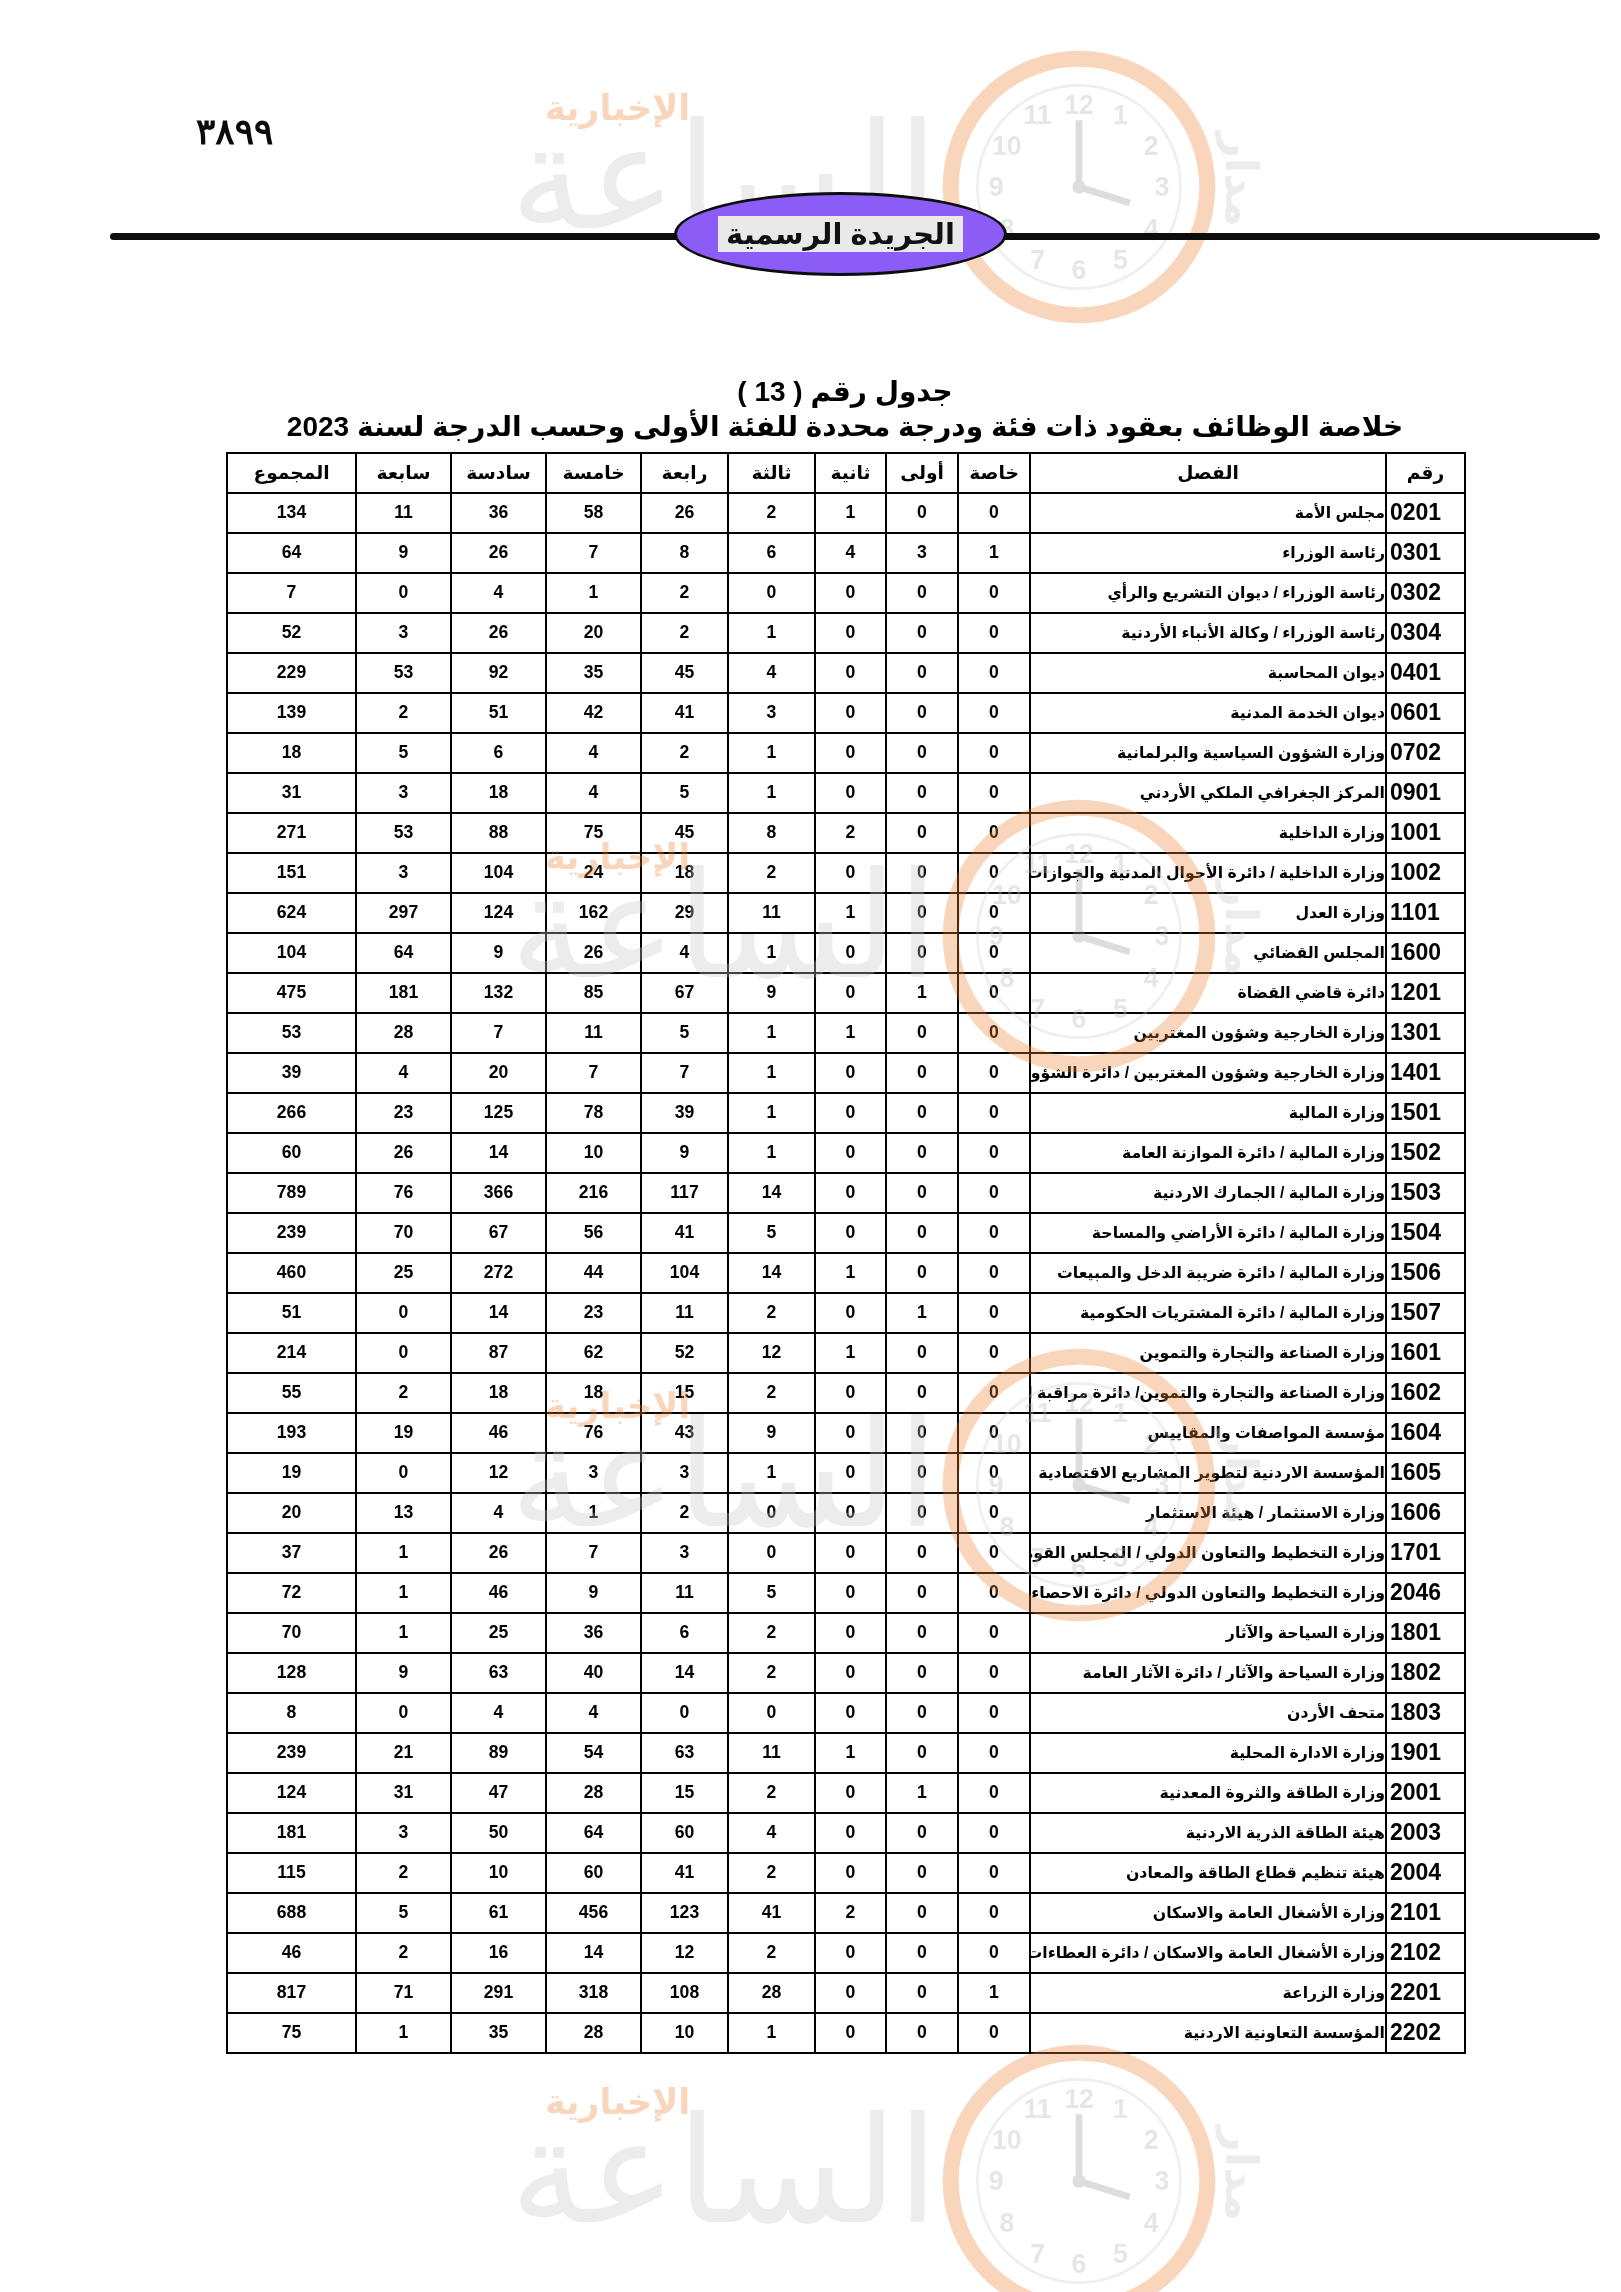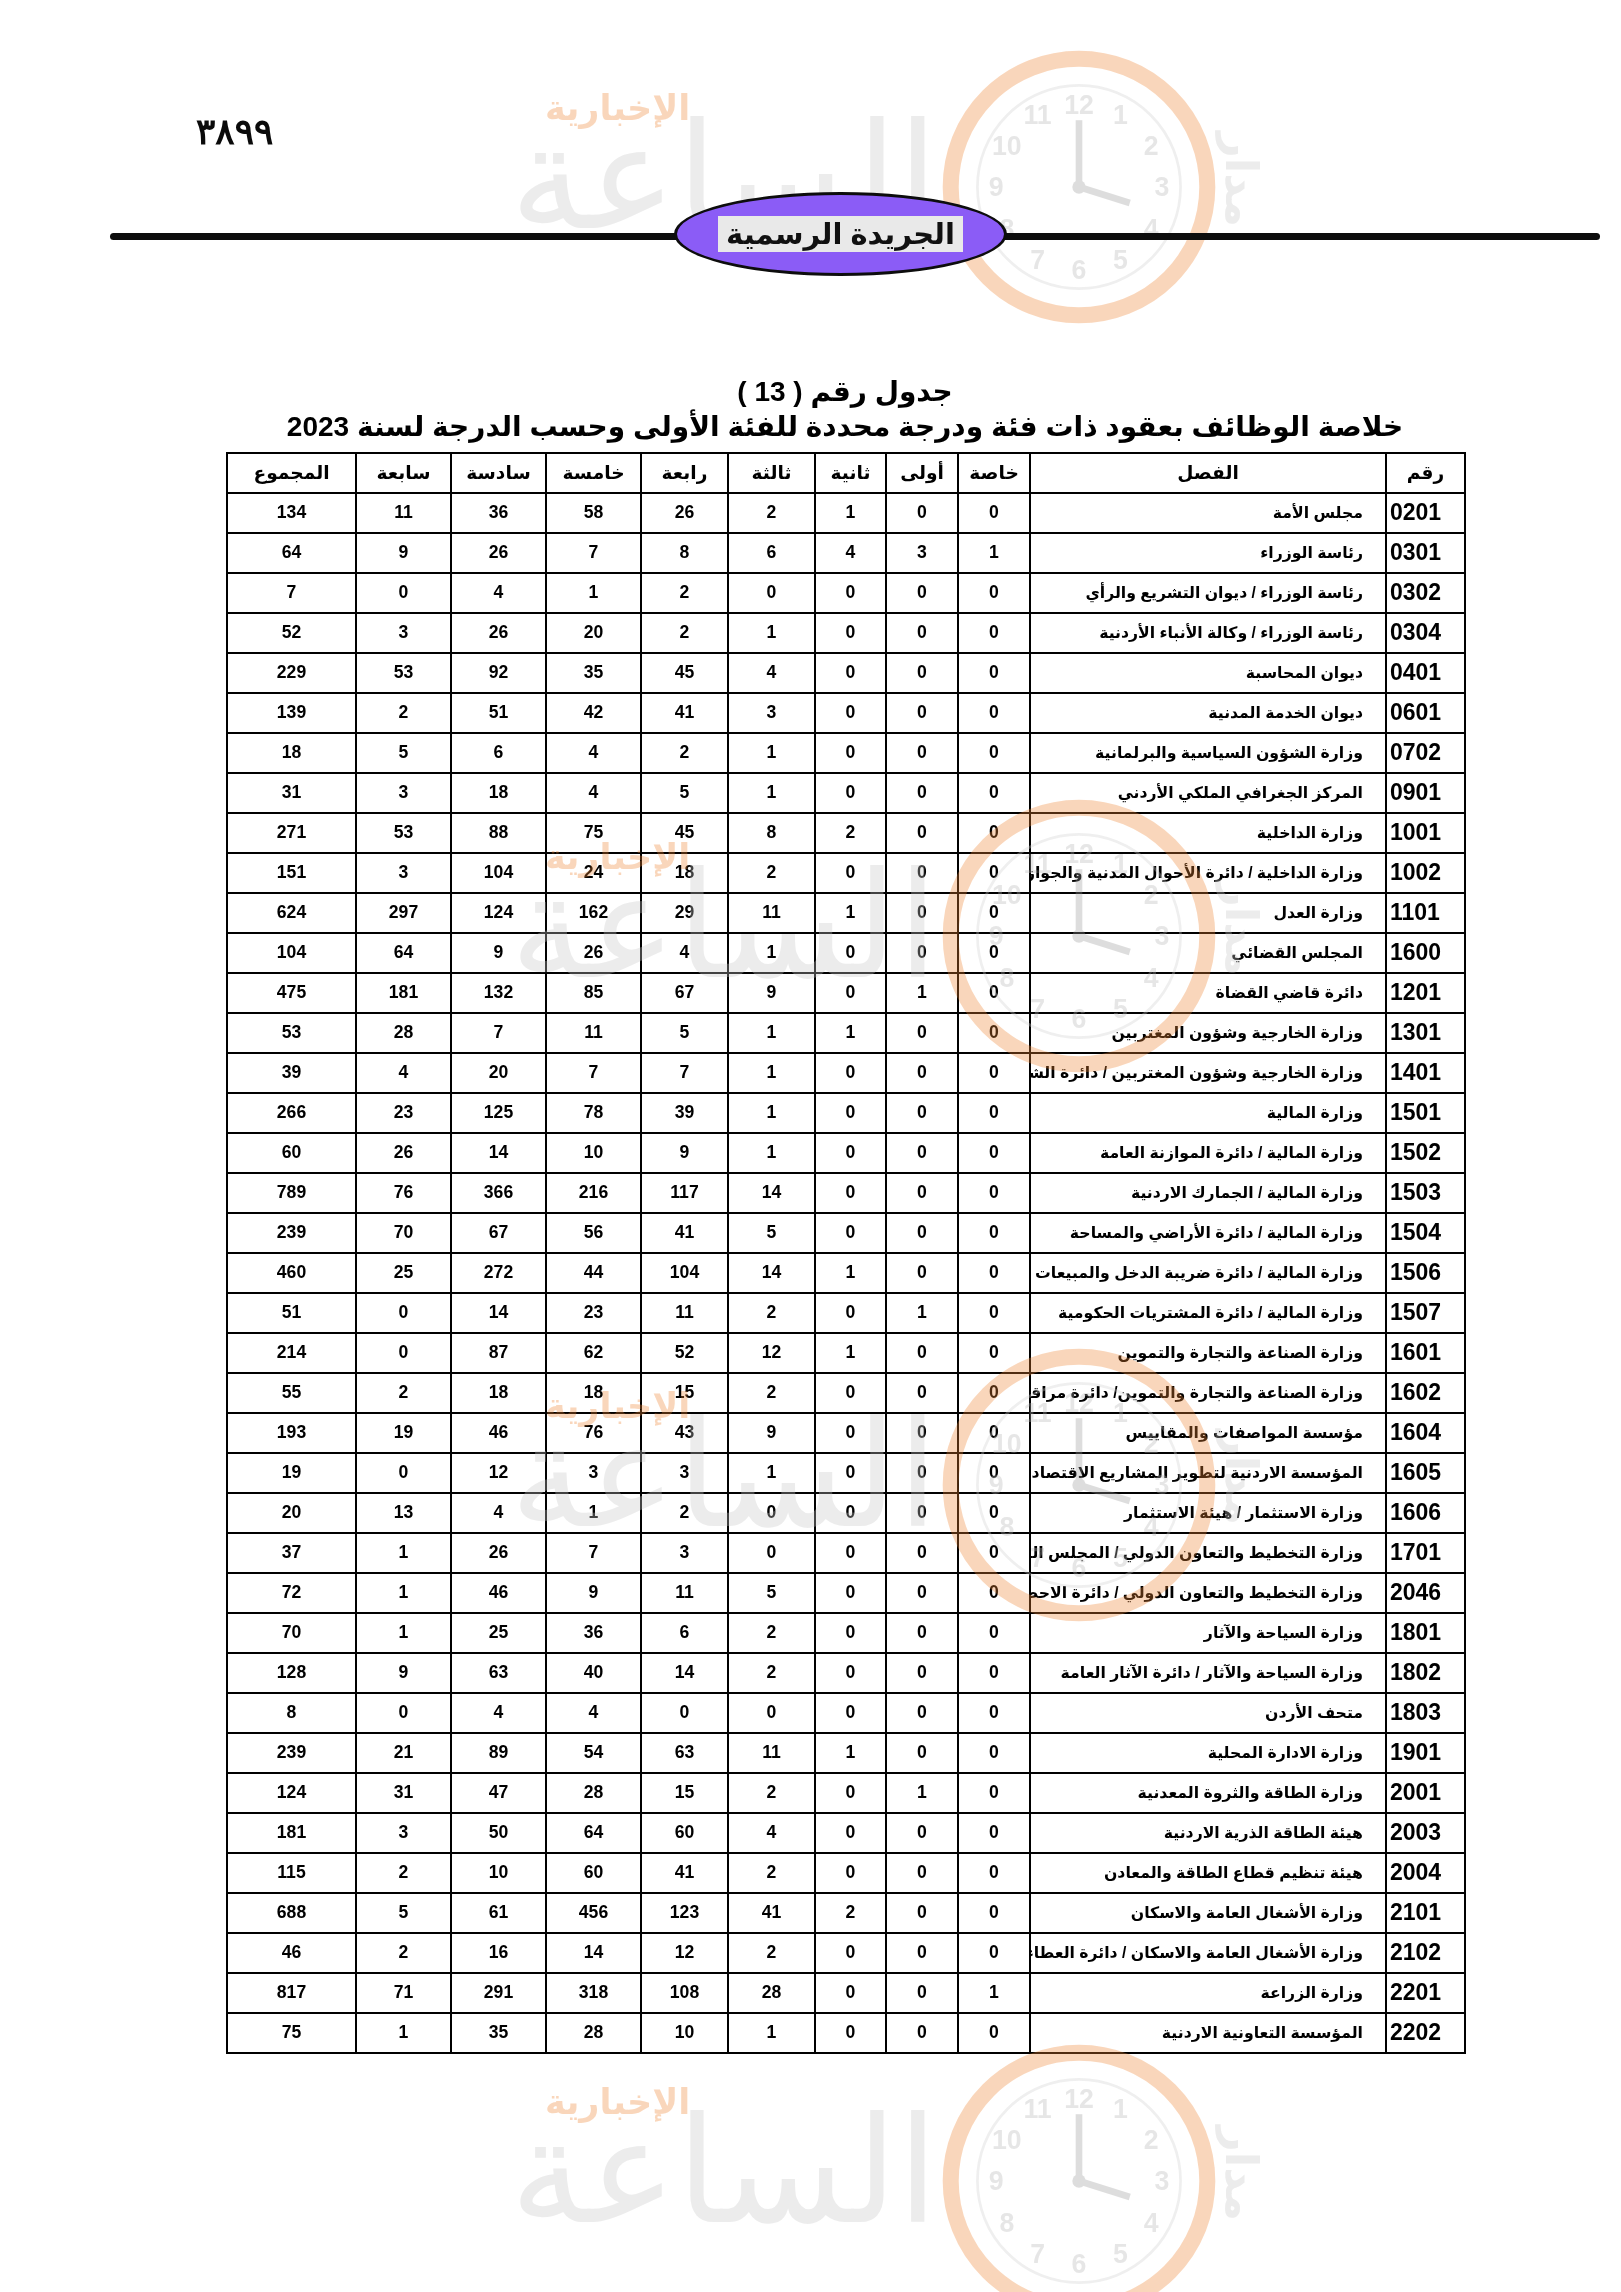--- a/index.html
+++ b/index.html
@@ -44,21 +44,21 @@
     border-collapse:collapse; table-layout:fixed; width:1238px;
     direction:rtl; border:2.9px solid #000;
   }
   .jobs-table th, .jobs-table td {
     border:2px solid #000; height:40px;
     font-weight:bold; text-align:center; color:#000;
     font-size:17.6px; padding:0 2.9px; overflow:hidden; white-space:nowrap;
   }
   .jobs-table th { font-size:18.6px; direction:rtl; }
   .jobs-table td.col0 { text-align:left; font-size:23px; padding-left:2.9px; }
-  .jobs-table td.col1 { text-align:right; font-size:15.7px; padding-right:22px; direction:rtl; }
+  .jobs-table td.col1 { text-align:right; font-size:15.7px; padding-right:0; direction:rtl; }
 
   
   .w0 {width:79px;} .w1 {width:356px;} .w2 {width:72px;} .w3 {width:72px;}
   .w4 {width:71px;} .w5 {width:87px;} .w6 {width:87px;} .w7 {width:95px;}
   .w8 {width:95px;} .w9 {width:95px;} .w10 {width:129px;}
 
   
   .wm-tile {
     position:absolute; left:510px; width:765px; height:323px;
     opacity:0.33; pointer-events:none; z-index:2;

